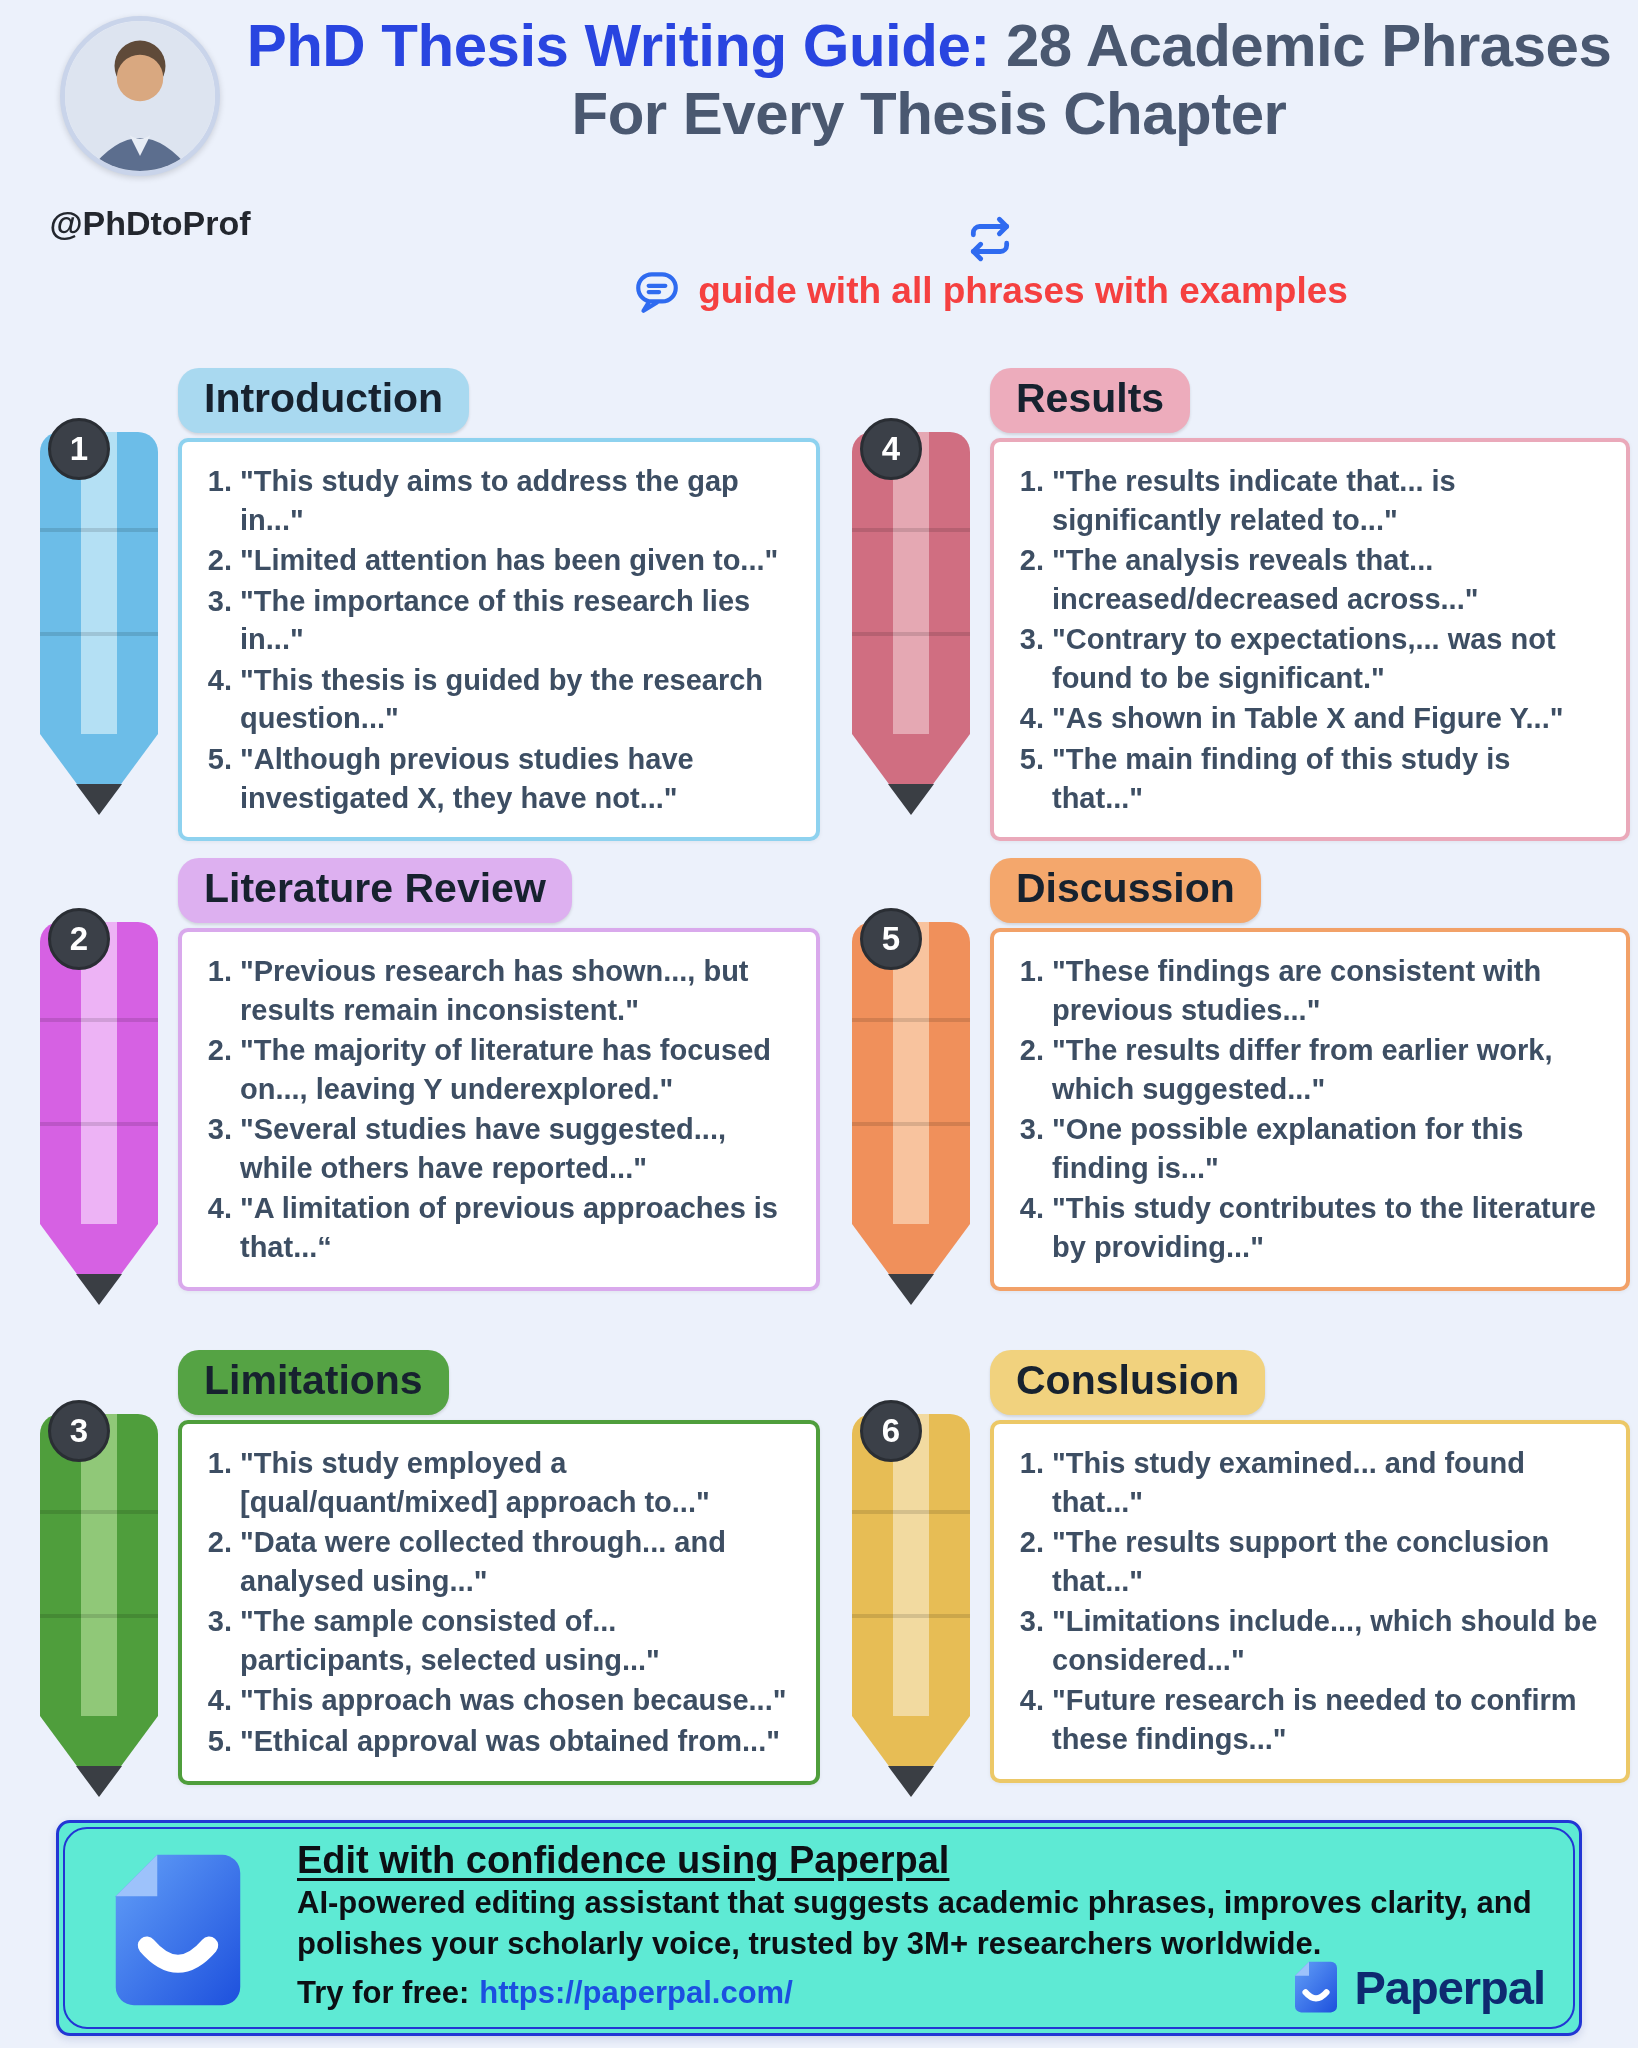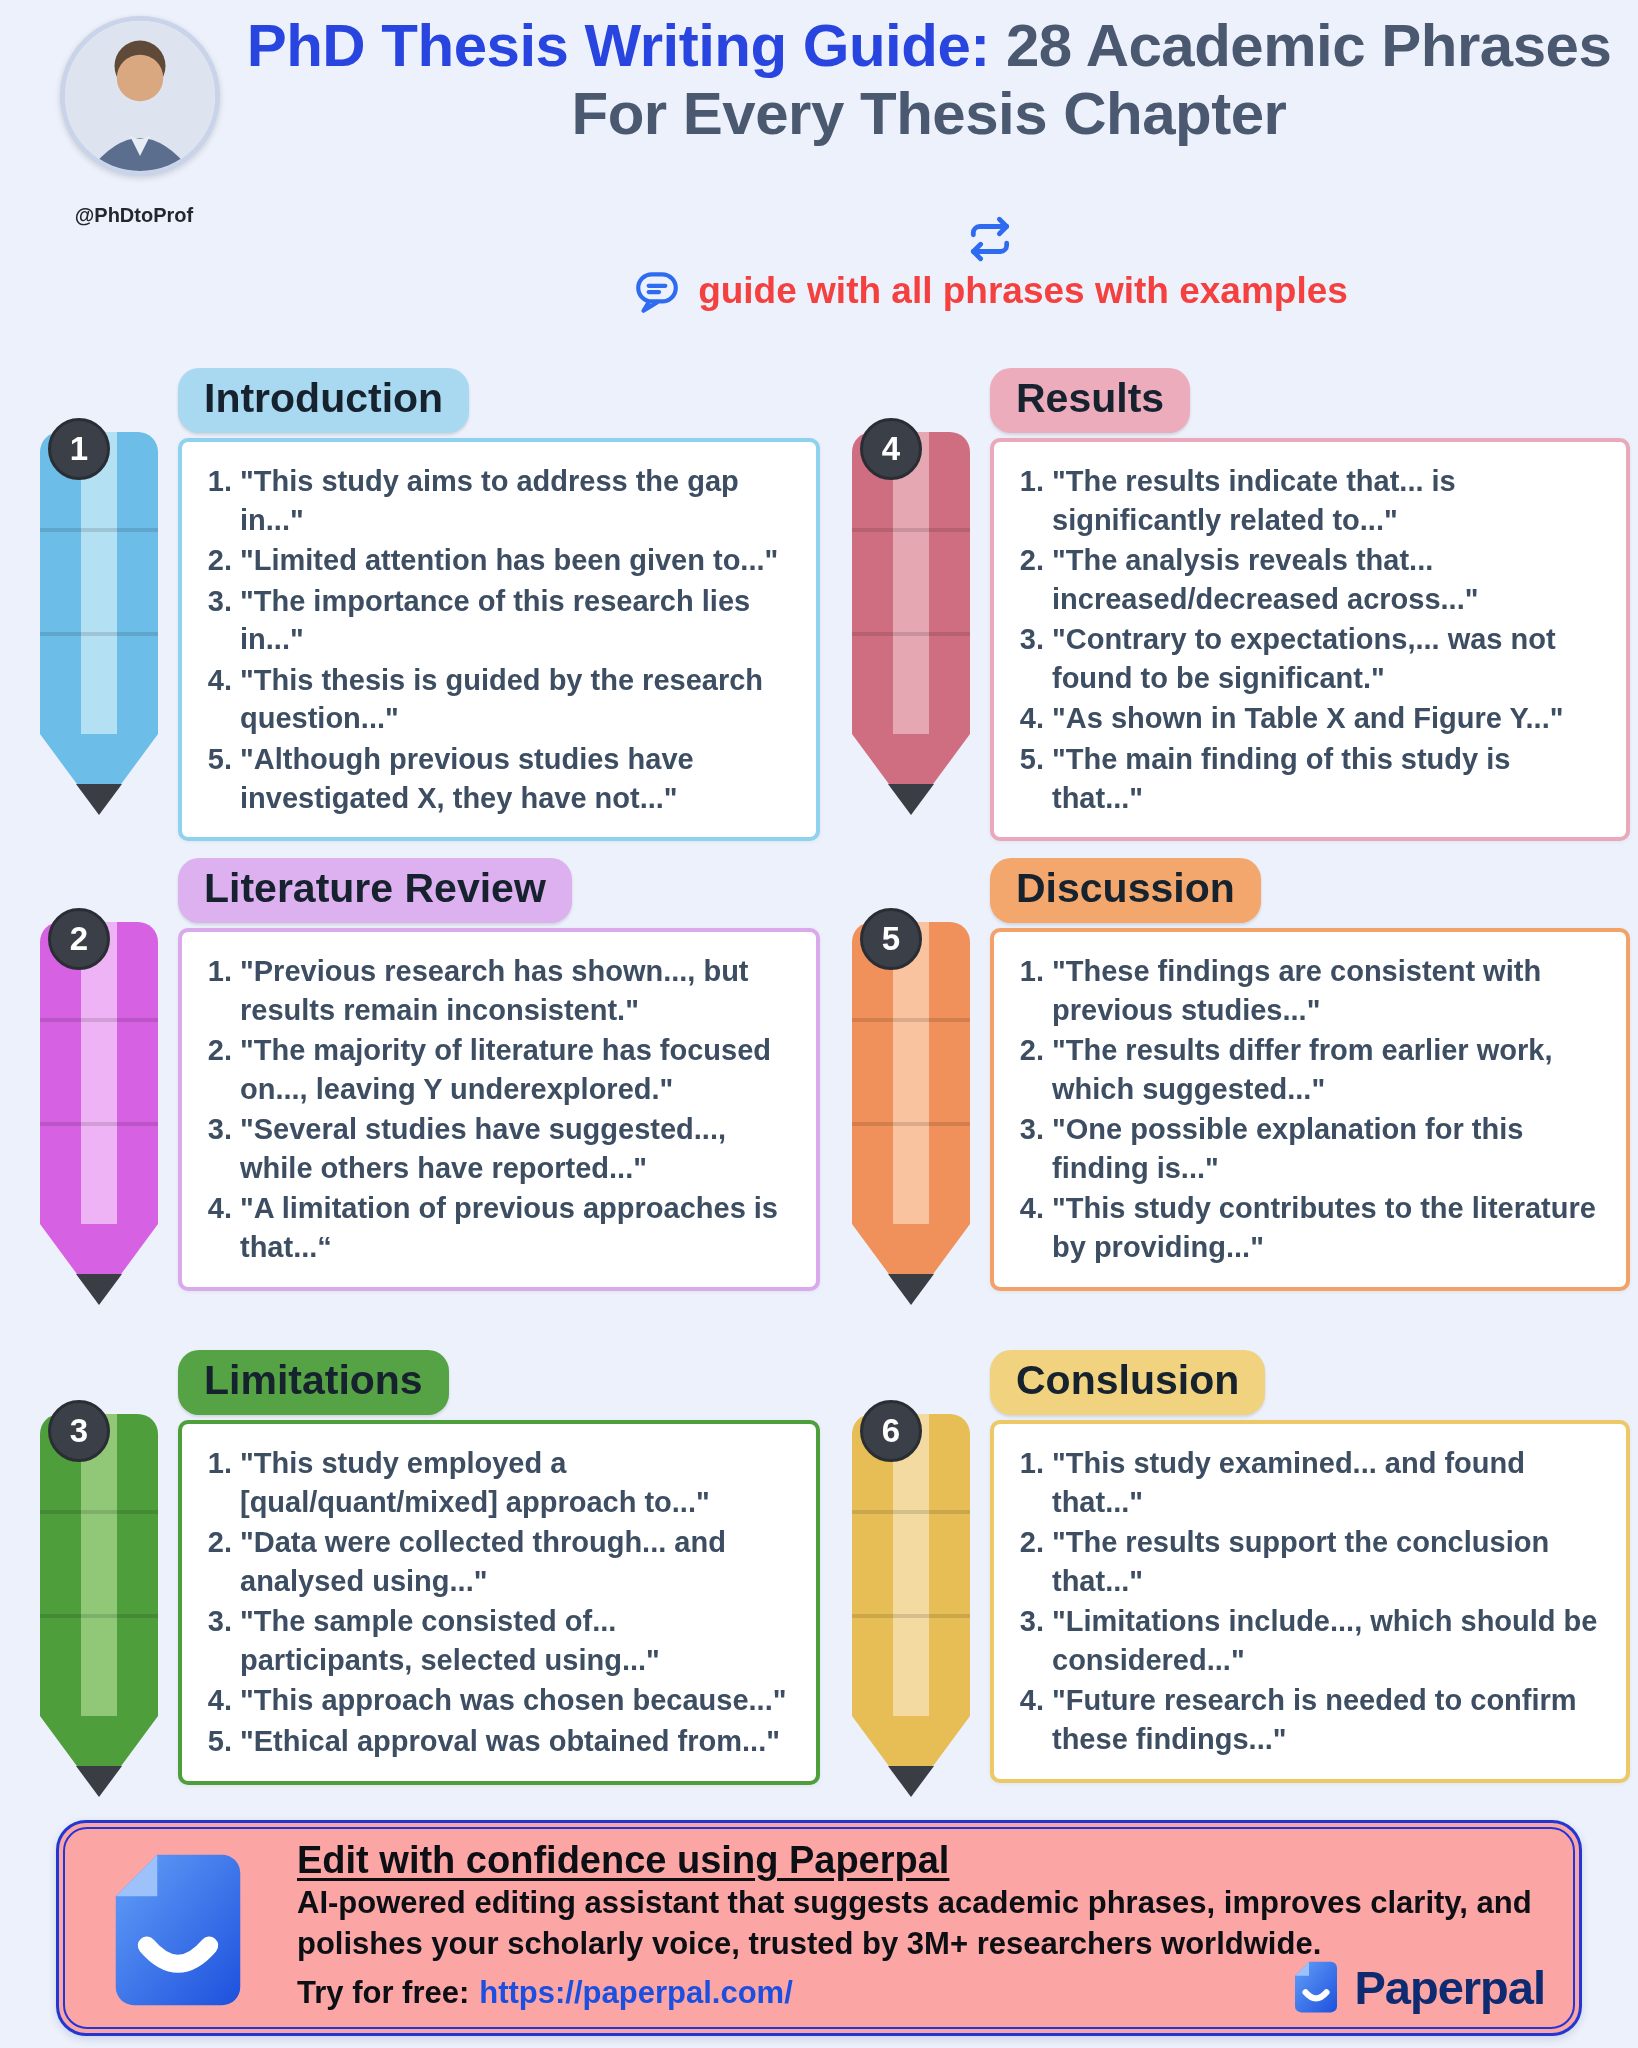--- a/index.html
+++ b/index.html
@@ -8,22 +8,22 @@
     position:relative; overflow:hidden;
     background:var(--page-bg,#ecf1fb);
     font-family:"Liberation Sans", sans-serif;
   }
 
   
   .avatar { position:absolute; left:60px; top:16px; width:160px; height:160px;
     border-radius:50%; overflow:hidden; border:5px solid #c9d4ea;
     box-shadow:0 2px 6px rgba(0,0,0,.15); background:#e5eaf4; }
   .avatar svg { display:block; width:100%; height:100%; }
-  .handle { position:absolute; left:24px; top:204px; width:220px; text-align:center;
-    font-size:20px; font-weight:600; color:#23272e; }
+  .handle { position:absolute; left:40px; top:204px; width:220px; text-align:center;
+    font-size:34px; font-weight:600; color:#23272e; }
   .title { position:absolute; left:228px; top:12px; width:1402px; text-align:center;
     font-size:60px; font-weight:800; line-height:1.14; letter-spacing:-0.5px;
     color:var(--title-dark,#4a5870); }
   .title .blue { color:var(--title-blue,#2945e0); }
   .cta { position:absolute; left:350px; top:214px; width:1280px;
     display:flex; flex-direction:column; gap:2px; }
   .cta-row { display:flex; align-items:center; justify-content:center; gap:16px; }
   .cta-text { color:var(--cta-red,#f54040); font-size:37px; font-weight:800; }
   .cicon { width:50px; height:50px; color:var(--icon-blue,#2f6bf0); flex:0 0 auto; }
   .cicon svg { width:100%; height:100%; }
@@ -63,21 +63,21 @@
   .pbody::after  { top:200px; }
   .ptip { position:absolute; left:0; top:312px; width:0; height:0;
     border-left:59px solid transparent; border-right:59px solid transparent;
     border-top:80px solid var(--pc); }
   .plead { position:absolute; left:36px; top:362px; width:0; height:0;
     border-left:23px solid transparent; border-right:23px solid transparent;
     border-top:31px solid #3a3e44; }
 
   
   .footer { position:absolute; left:56px; top:1820px; width:1526px; height:216px;
-    background:#fca5a5; border:3px solid #2236d4; border-radius:30px;
+    background:#5eead4; border:3px solid #2236d4; border-radius:14px;
     box-shadow:0 3px 8px rgba(20,40,120,.15); }
   .footer::after { content:""; position:absolute; inset:4px;
     border:2px solid #2236d4; border-radius:24px; pointer-events:none; }
   .flogo { position:absolute; left:36px; top:24px; width:166px; height:166px; }
   .flogo svg { width:100%; height:100%; }
   .ftext { position:absolute; left:238px; top:16px; right:24px; }
   .fheading { font-size:38px; font-weight:800; color:#0c0f14;
     text-decoration:underline; text-underline-offset:5px; }
   .fbody { margin-top:1px; font-size:31px; font-weight:700; color:#0c0f14; line-height:1.32; }
   .ftry { margin-top:10px; font-size:31px; font-weight:800; color:#0c0f14; }

